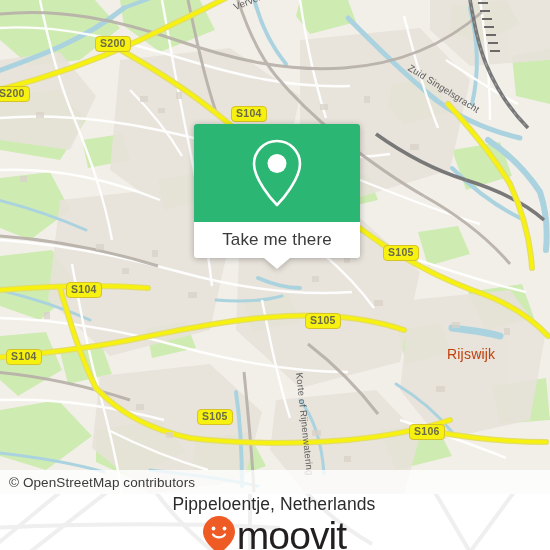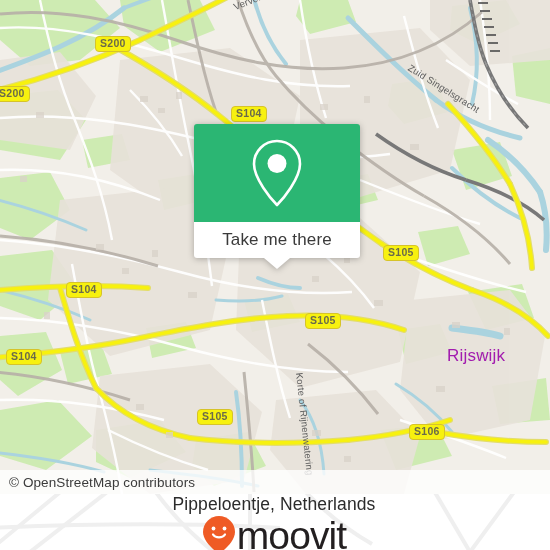--- a/index.html
+++ b/index.html
@@ -141,22 +141,22 @@
     position: absolute;
     white-space: nowrap;
     pointer-events: none;
   }
   .city {
     font-size: 24px;
     color: #5a5a5a;
     letter-spacing: 0.2px;
   }
   .town {
-    font-size: 17px;
-    color: #a21caf;
+    font-size: 14px;
+    color: #c2410c;
     letter-spacing: 0.2px;
   }
   .street {
     font-size: 9.5px;
     color: #5d5d5d;
     letter-spacing: 0.2px;
   }
 
   
   .shield {

